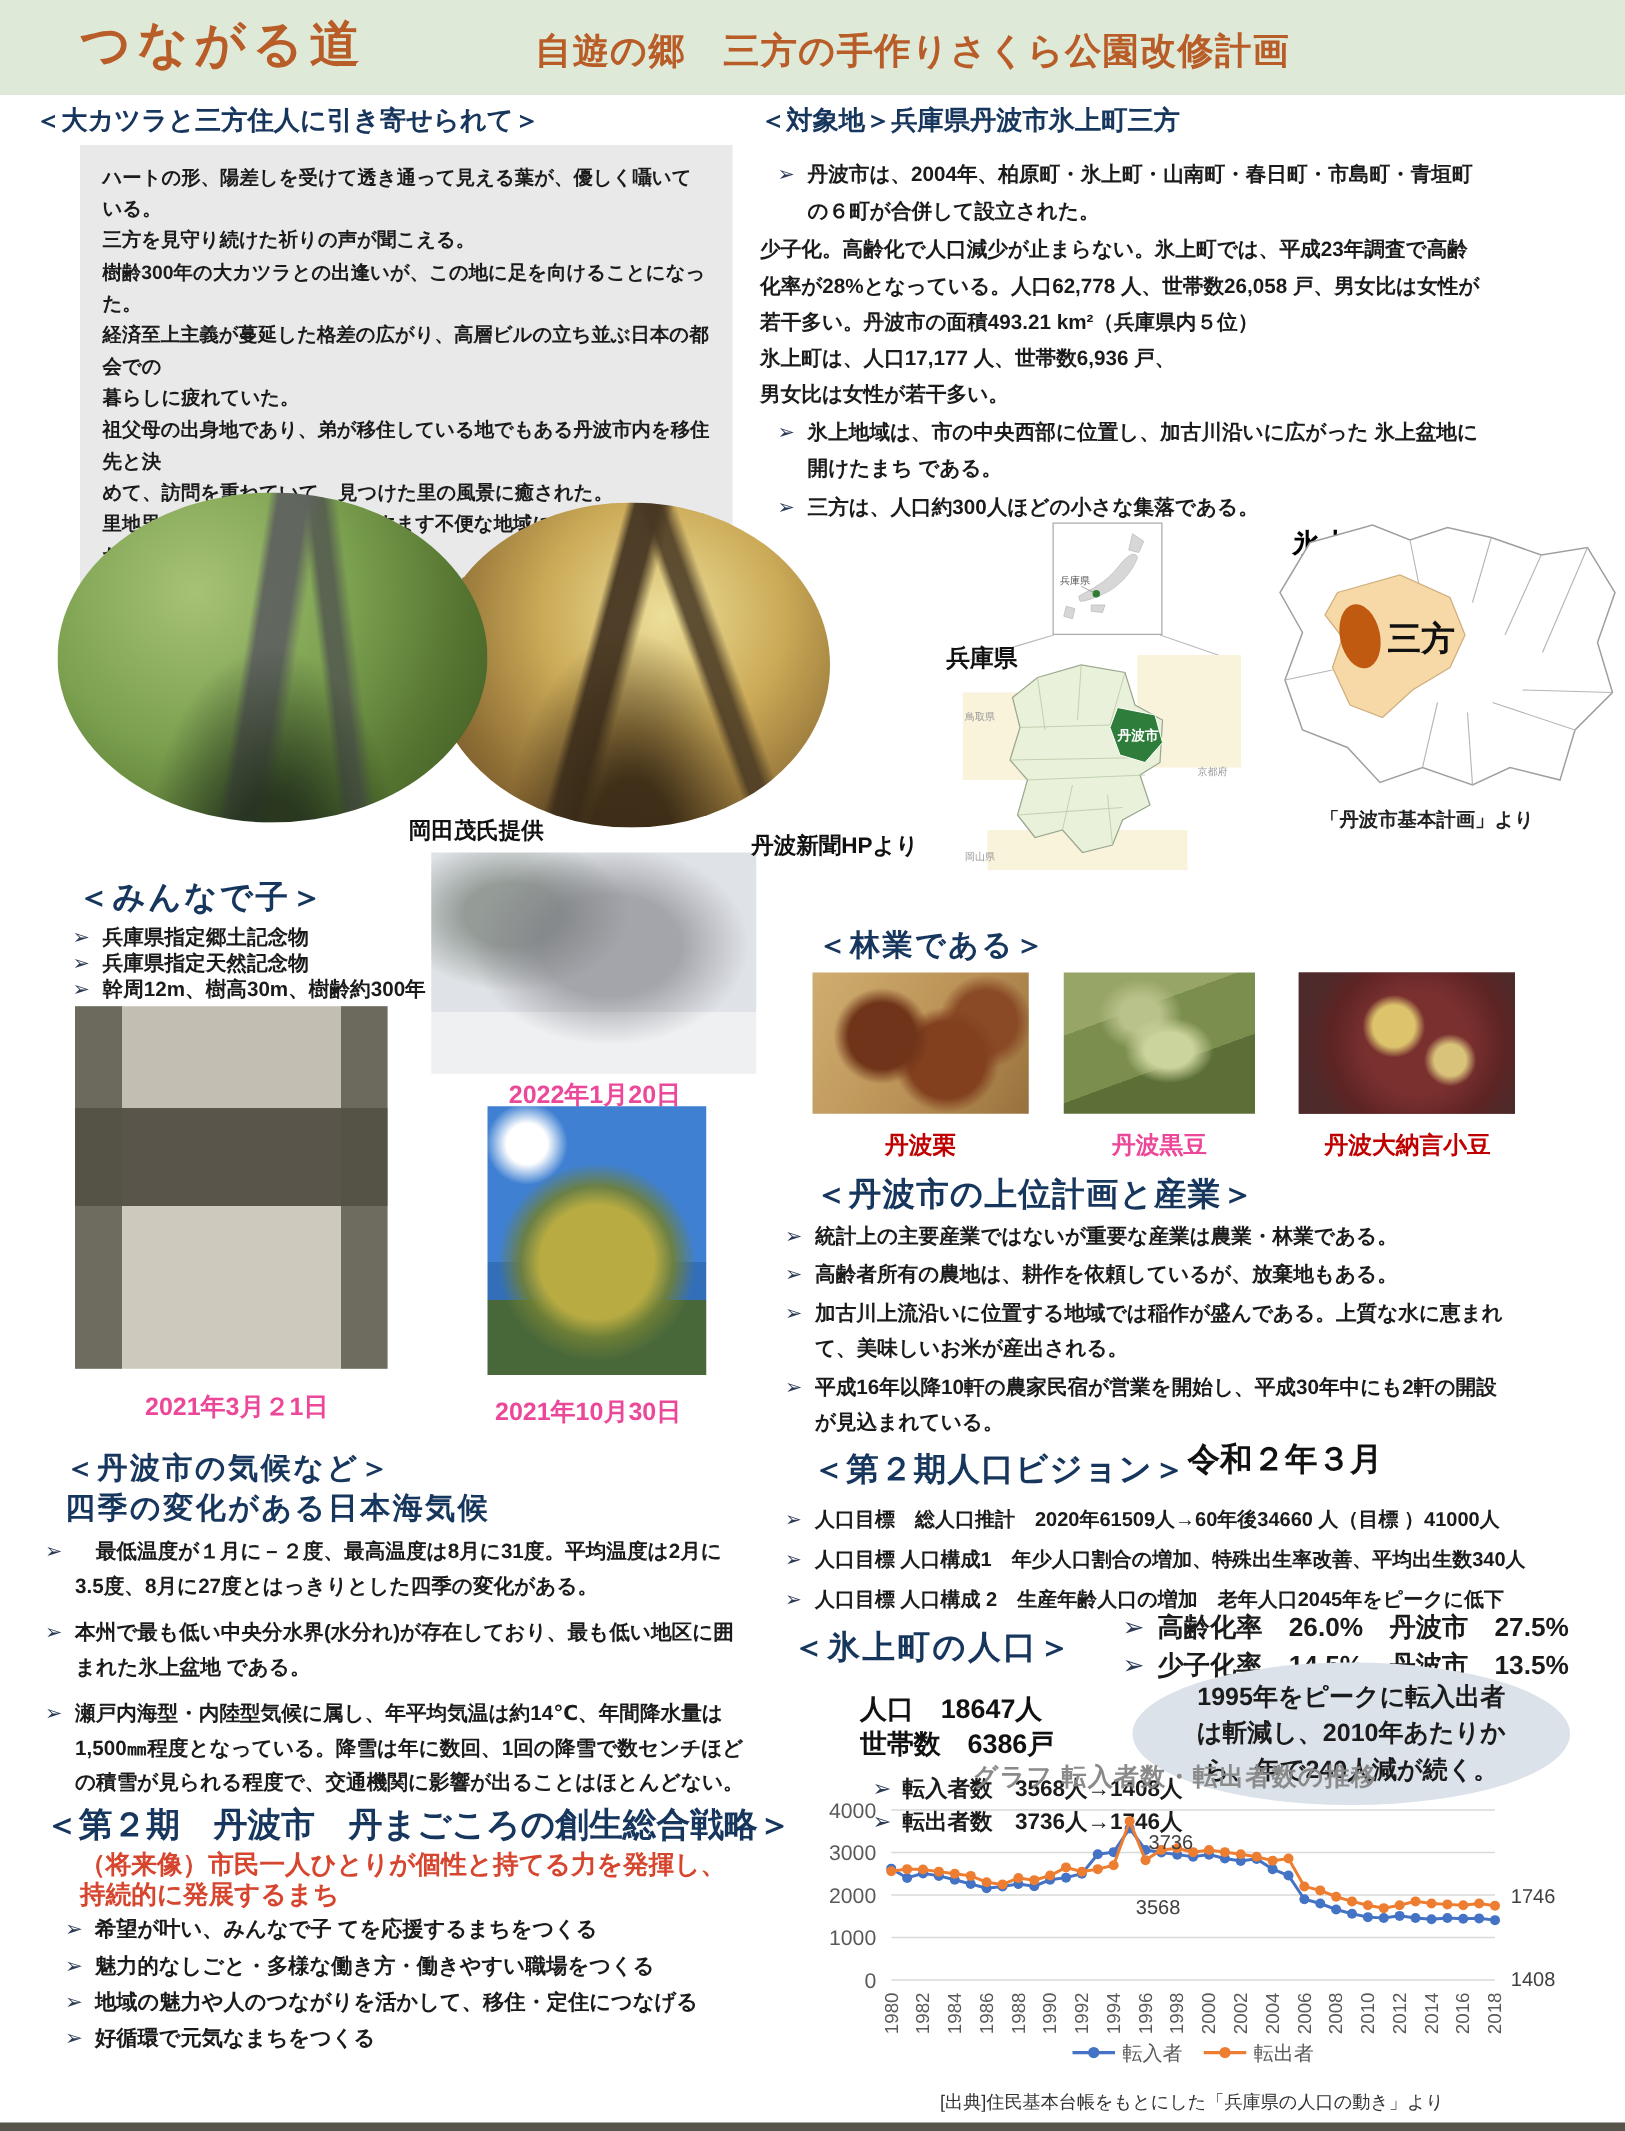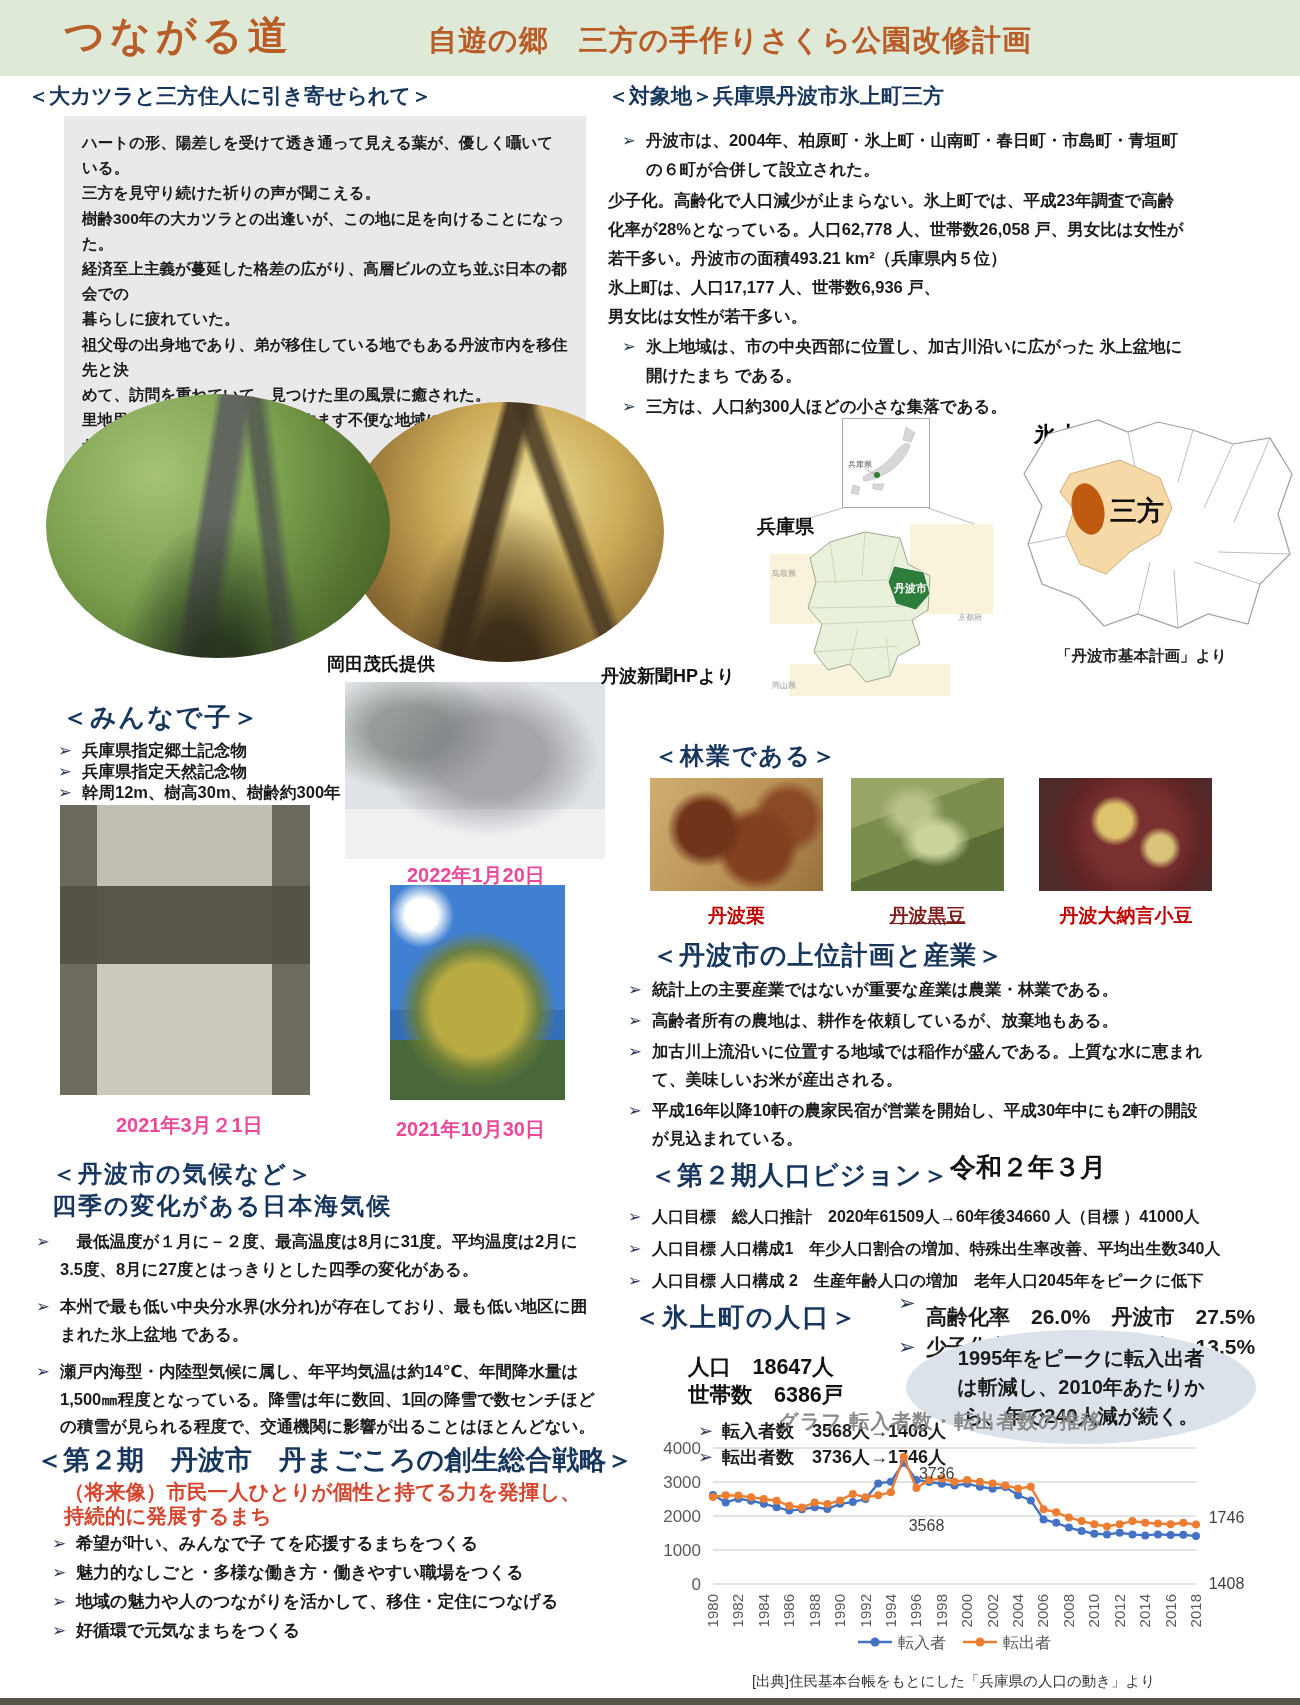--- a/index.html
+++ b/index.html
@@ -163,21 +163,21 @@
   <div class="rc" style="left:116px;top:1112px;">2021年3月２1日</div>
   <div class="photo ph-sky" style="left:390px;top:885px;width:175px;height:215px;"></div>
   <div class="rc" style="left:396px;top:1116px;">2021年10月30日</div>
 
   <div class="hd" style="left:654px;top:740px;font-size:24px;letter-spacing:2px;">＜林業である＞</div>
   <div class="photo ph-chestnut" style="left:650px;top:778px;width:173px;height:113px;"></div>
   <div class="photo ph-soy" style="left:851px;top:778px;width:153px;height:113px;"></div>
   <div class="photo ph-bean" style="left:1039px;top:778px;width:173px;height:113px;"></div>
   <div class="abs" style="left:650px;top:903px;width:173px;text-align:center;color:#c00000;font-weight:bold;font-size:19px;">
     <span>丹波栗</span></div>
-  <div class="abs" style="left:851px;top:903px;width:153px;text-align:center;color:#7f1d1d;font-weight:bold;font-size:19px;text-decoration:underline;">
+  <div class="abs" style="left:851px;top:903px;width:153px;text-align:center;color:#ec4899;font-weight:bold;font-size:19px;">
     <span>丹波黒豆</span></div>
   <div class="abs" style="left:1020px;top:903px;width:212px;text-align:center;color:#c00000;font-weight:bold;font-size:19px;">
     <span>丹波大納言小豆</span></div>
 
   <div class="hd" style="left:652px;top:938px;font-size:26px;letter-spacing:1px;">＜丹波市の上位計画と産業＞</div>
   <div class="abs" style="left:628px;top:975px;width:672px;">
     <div class="bi" style="font-size:16.5px;line-height:28px;margin-bottom:3px;">
       <span class="bm">➢</span>
       <span class="bt">統計上の主要産業ではないが重要な産業は農業・林業である。</span>
     </div>
@@ -211,21 +211,21 @@
     <div class="bi" style="font-size:16px;line-height:29px;">
       <span class="bm">➢</span>
       <span class="bt">人口目標 人口構成 2　生産年齢人口の増加　老年人口2045年をピークに低下</span>
     </div>
   </div>
 
   <div class="hd" style="left:634px;top:1300px;font-size:26px;letter-spacing:2px;">＜氷上町の人口＞</div>
   <div class="abs" style="left:898px;top:1288px;width:400px;">
     <div class="bi" style="font-size:21px;line-height:30px;font-weight:bold;">
       <span class="bm" style="flex-basis:28px;">➢</span>
-      <span class="bt" style="font-weight:bold;margin-top:14px;">高齢化率　26.0%　丹波市　27.5%</span>
+      <span class="bt" style="font-weight:bold;">高齢化率　26.0%　丹波市　27.5%</span>
     </div>
     <div class="bi" style="font-size:21px;line-height:30px;font-weight:bold;">
       <span class="bm" style="flex-basis:28px;">➢</span>
       <span class="bt" style="font-weight:bold;">少子化率　14.5%　丹波市　13.5%</span>
     </div>
   </div>
   <div class="abs" style="left:688px;top:1352px;font-size:21.5px;font-weight:bold;color:#111;white-space:nowrap;">人口　18647人</div>
   <div class="abs" style="left:688px;top:1380px;font-size:21.5px;font-weight:bold;color:#111;white-space:nowrap;">世帯数　6386戸</div>
   <div class="abs" style="left:698px;top:1418px;width:330px;">
     <div class="bi" style="font-size:18px;line-height:26px;">

